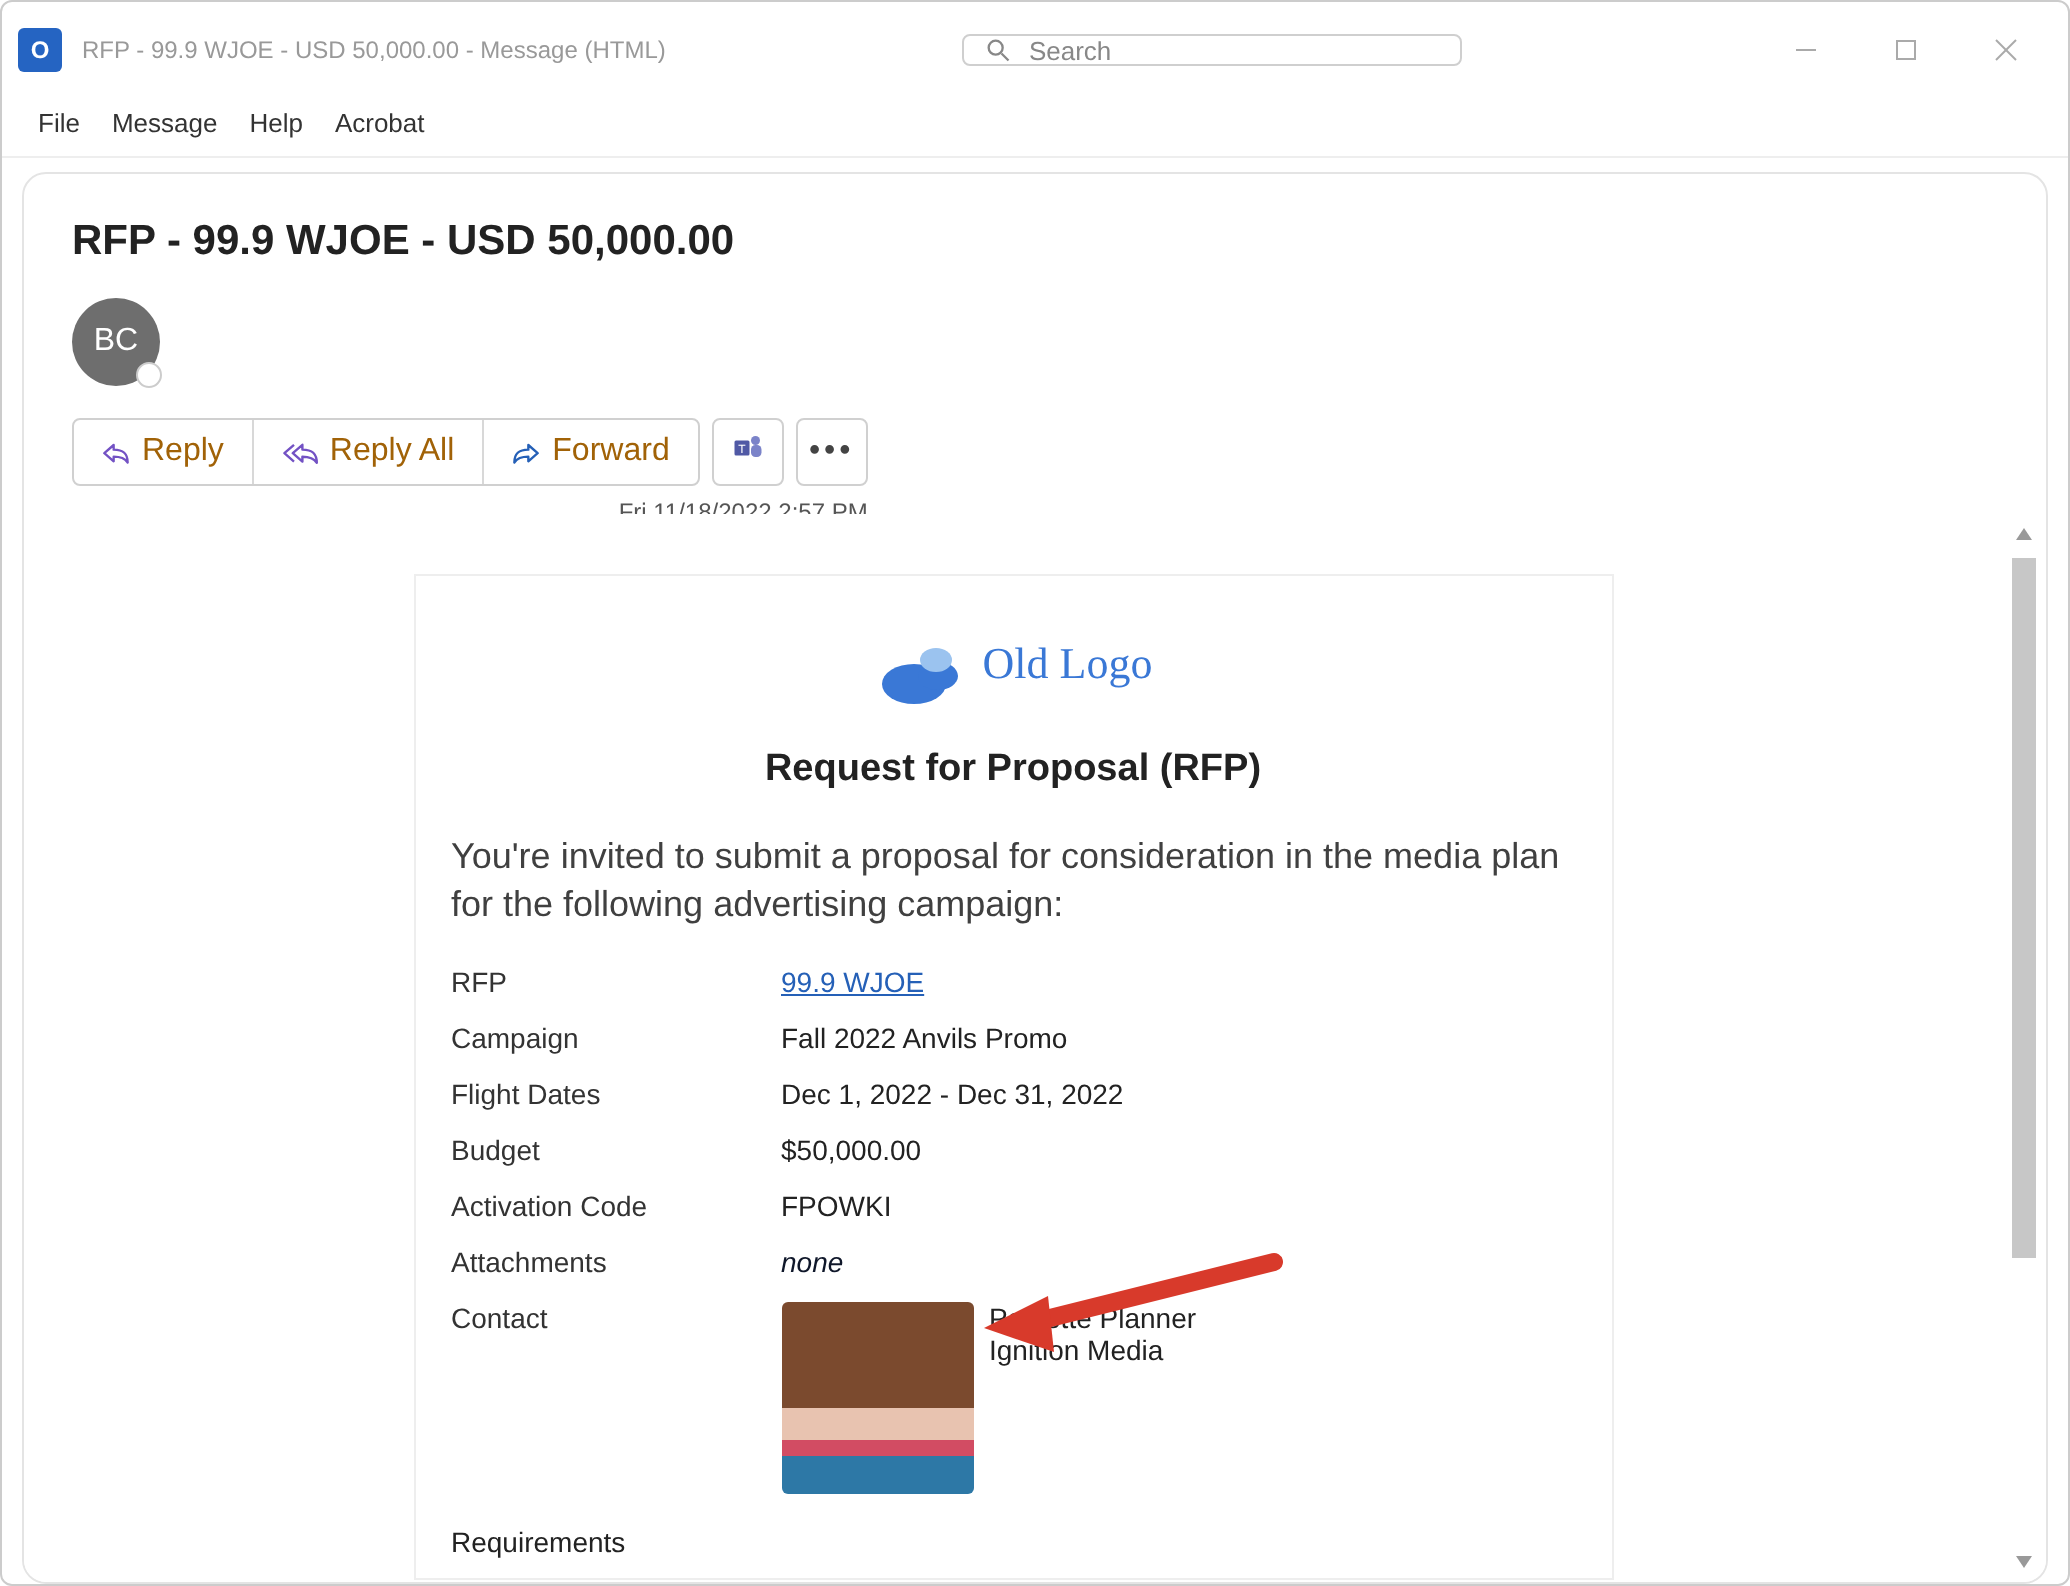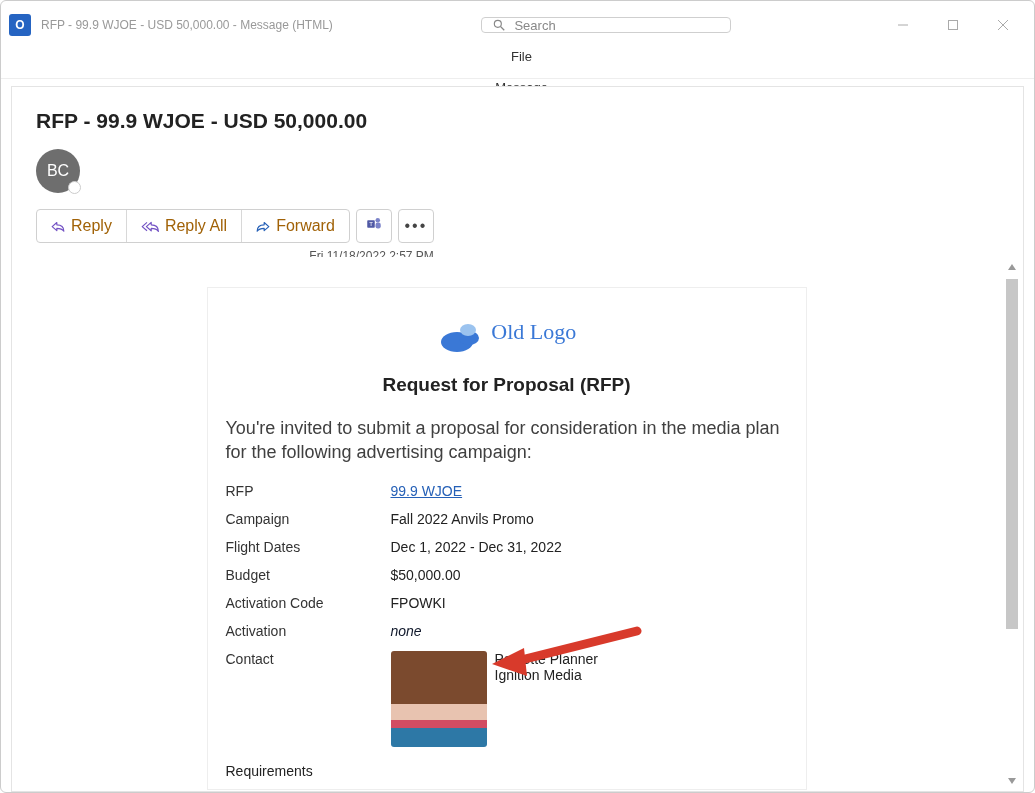--- a/index.html
+++ b/index.html
@@ -53,30 +53,29 @@
 
   
   .menubar {
     height: 30px;
     display:flex; align-items:center;
     padding: 0 10px 4px 18px;
     font-size: 13px;
     gap: 16px;
     border-bottom: 1px solid #eee;
     color:#333;
-    flex-direction:column;
   }
 
   
   .surface {
     position: absolute;
     left:10px; right:10px; top: 85px; bottom:0;
     background:#fff;
     border:1px solid #e4e4e4;
-    border-radius:0;
+    border-radius:12px;
     overflow:hidden;
   }
   .scroll-area {
     position:absolute;
     top:0; left:0; right:0; bottom:0;
     padding: 22px 24px 0 24px;
   }
 
   .subject {
     font-size: 21px;
@@ -299,21 +298,21 @@
           </div>
           <div class="meta-row">
             <div class="meta-label">Budget</div>
             <div class="meta-val">$50,000.00</div>
           </div>
           <div class="meta-row">
             <div class="meta-label">Activation Code</div>
             <div class="meta-val">FPOWKI</div>
           </div>
           <div class="meta-row">
-            <div class="meta-label">Activation</div>
+            <div class="meta-label">Attachments</div>
             <div class="meta-val none-val">none</div>
           </div>
           <div class="meta-row" style="align-items:flex-start;">
             <div class="meta-label">Contact</div>
             <div class="meta-val contact-block">
               <div class="contact-img"></div>
               <div>
                 <div>Paulette Planner</div>
                 <div>Ignition Media</div>
               </div>

